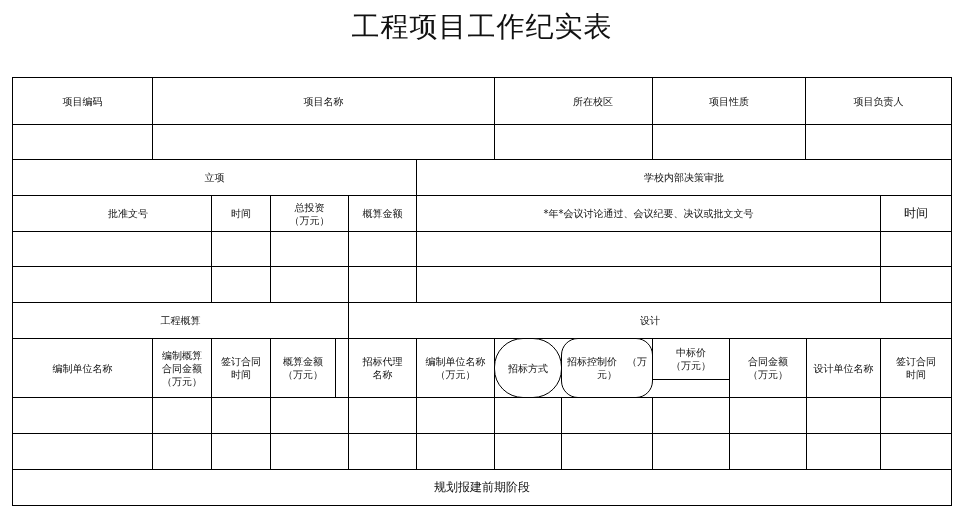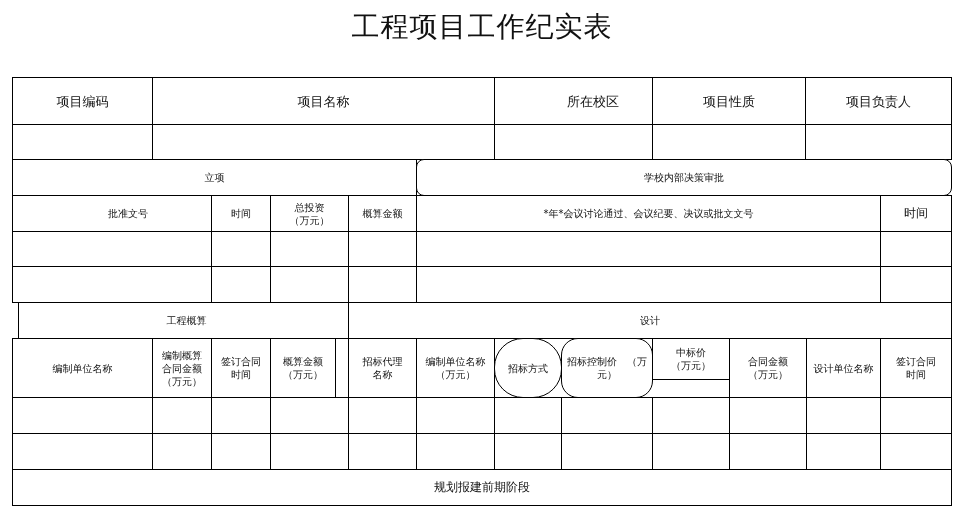--- a/index.html
+++ b/index.html
@@ -5,21 +5,21 @@
     html, body { margin: 0; padding: 0; background: #ffffff; }
     body { width: 964px; height: 511px; position: relative; overflow: hidden;
            font-family: "DejaVu Sans", "Liberation Sans", sans-serif; color: #111; }
     .title { position: absolute; left: 0; top: 8px; width: 964px; text-align: center;
              font-size: 28px; letter-spacing: 1px; color: #111;
              font-family: "DejaVu Sans", sans-serif; }
     .cell { position: absolute; box-sizing: border-box; border: 1.5px solid #000;
             display: flex; align-items: center; justify-content: center; text-align: center;
             background: #fff; }
     .cell span { display: block; white-space: pre-line; line-height: 13px; }
-    .h-lg { font-size: 13px; }
+    .h-lg { font-size: 10px; }
     .h-sm { font-size: 10px; }
     .h-md { font-size: 12px; }
     .blank { cursor: text; }
   </style>
 </head>
 <body>
 
 <div class="title">工程项目工作纪实表</div>
 
 <div class="cell h-lg" style="left:12px;top:77px;width:141px;height:48px;">
@@ -50,21 +50,21 @@
 <div class="cell blank" style="left:652px;top:124px;width:154px;height:36px;">
     <span></span>
   </div>
 <div class="cell blank" style="left:805px;top:124px;width:147px;height:36px;">
     <span></span>
   </div>
 
 <div class="cell h-sm" style="left:12px;top:159px;width:405px;height:37px;">
     <span>立项</span>
   </div>
-<div class="cell h-sm" style="left:416px;top:159px;width:536px;height:37px;border-radius:8px;">
+<div class="cell h-sm" style="left:416px;top:159px;width:536px;height:37px;">
     <span>学校内部决策审批</span>
   </div>
 
 <div class="cell h-sm" style="left:12px;top:195px;width:232px;height:37px;">
     <span>批准文号</span>
   </div>
 <div class="cell h-sm" style="left:211px;top:195px;width:60px;height:37px;">
     <span>时间</span>
   </div>
 <div class="cell h-sm" style="left:270px;top:195px;width:79px;height:37px;">
@@ -112,21 +112,21 @@
 <div class="cell blank" style="left:348px;top:266px;width:69px;height:37px;">
     <span></span>
   </div>
 <div class="cell blank" style="left:416px;top:266px;width:465px;height:37px;">
     <span></span>
   </div>
 <div class="cell blank" style="left:880px;top:266px;width:72px;height:37px;">
     <span></span>
   </div>
 
-<div class="cell h-sm" style="left:12px;top:302px;width:337px;height:37px;margin-left:6px;">
+<div class="cell h-sm" style="left:12px;top:302px;width:337px;height:37px;">
     <span>工程概算</span>
   </div>
 <div class="cell h-sm" style="left:348px;top:302px;width:604px;height:37px;">
     <span>设计</span>
   </div>
 
 <div class="cell h-sm" style="left:12px;top:338px;width:141px;height:60px;">
     <span>编制单位名称</span>
   </div>
 <div class="cell h-sm" style="left:152px;top:338px;width:60px;height:60px;">

